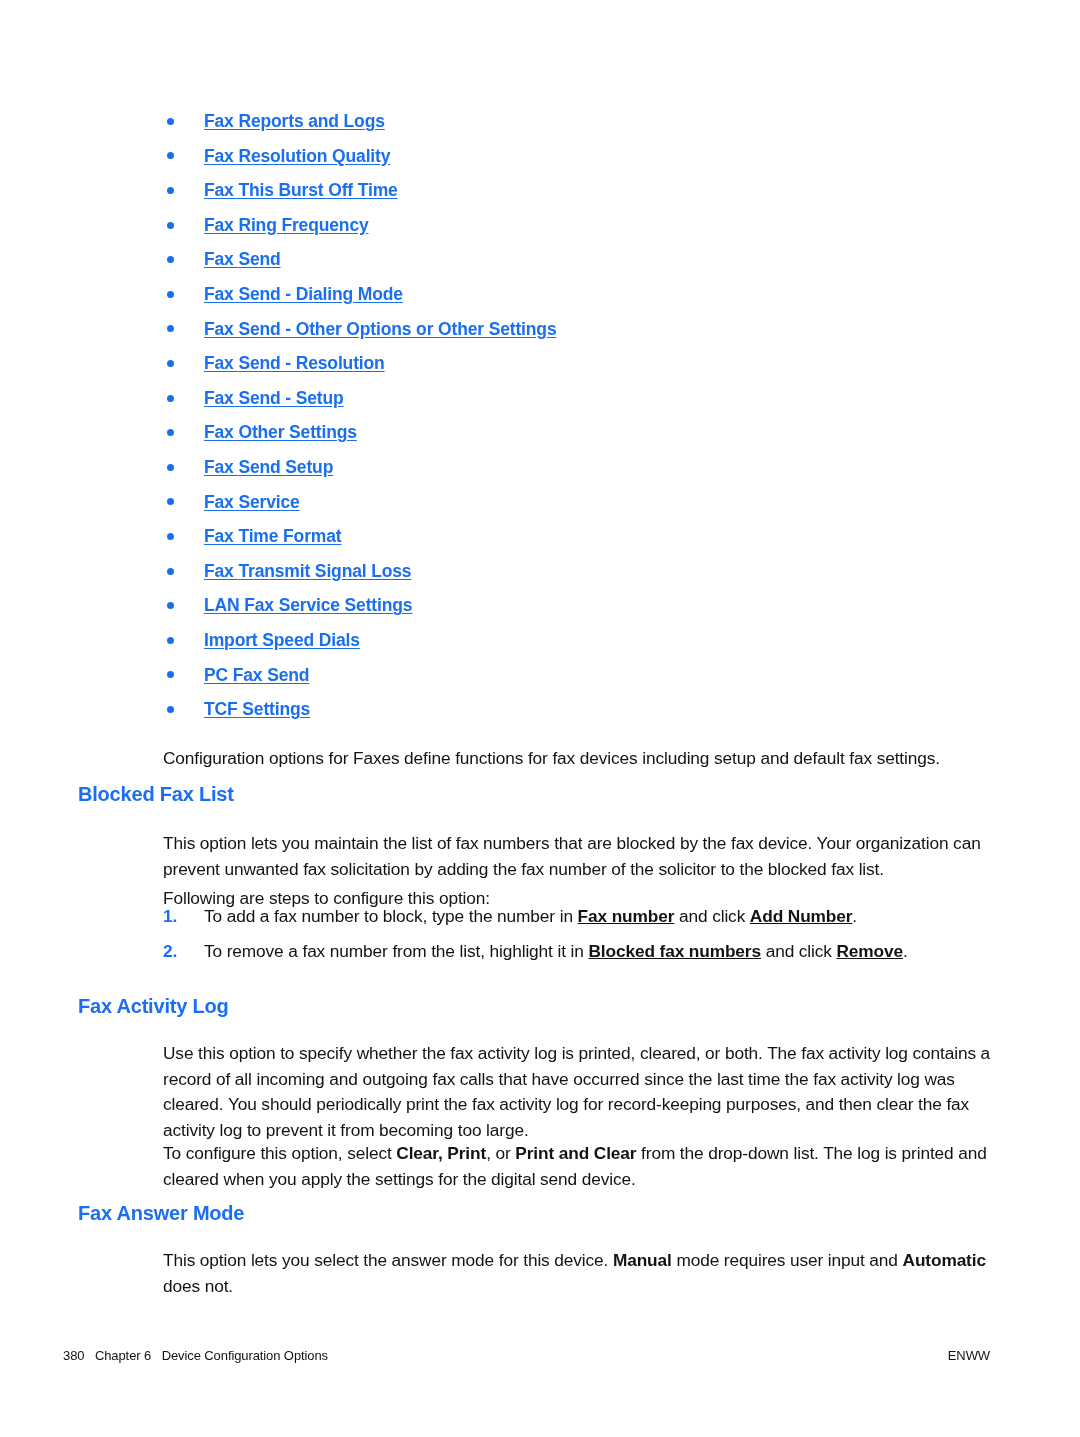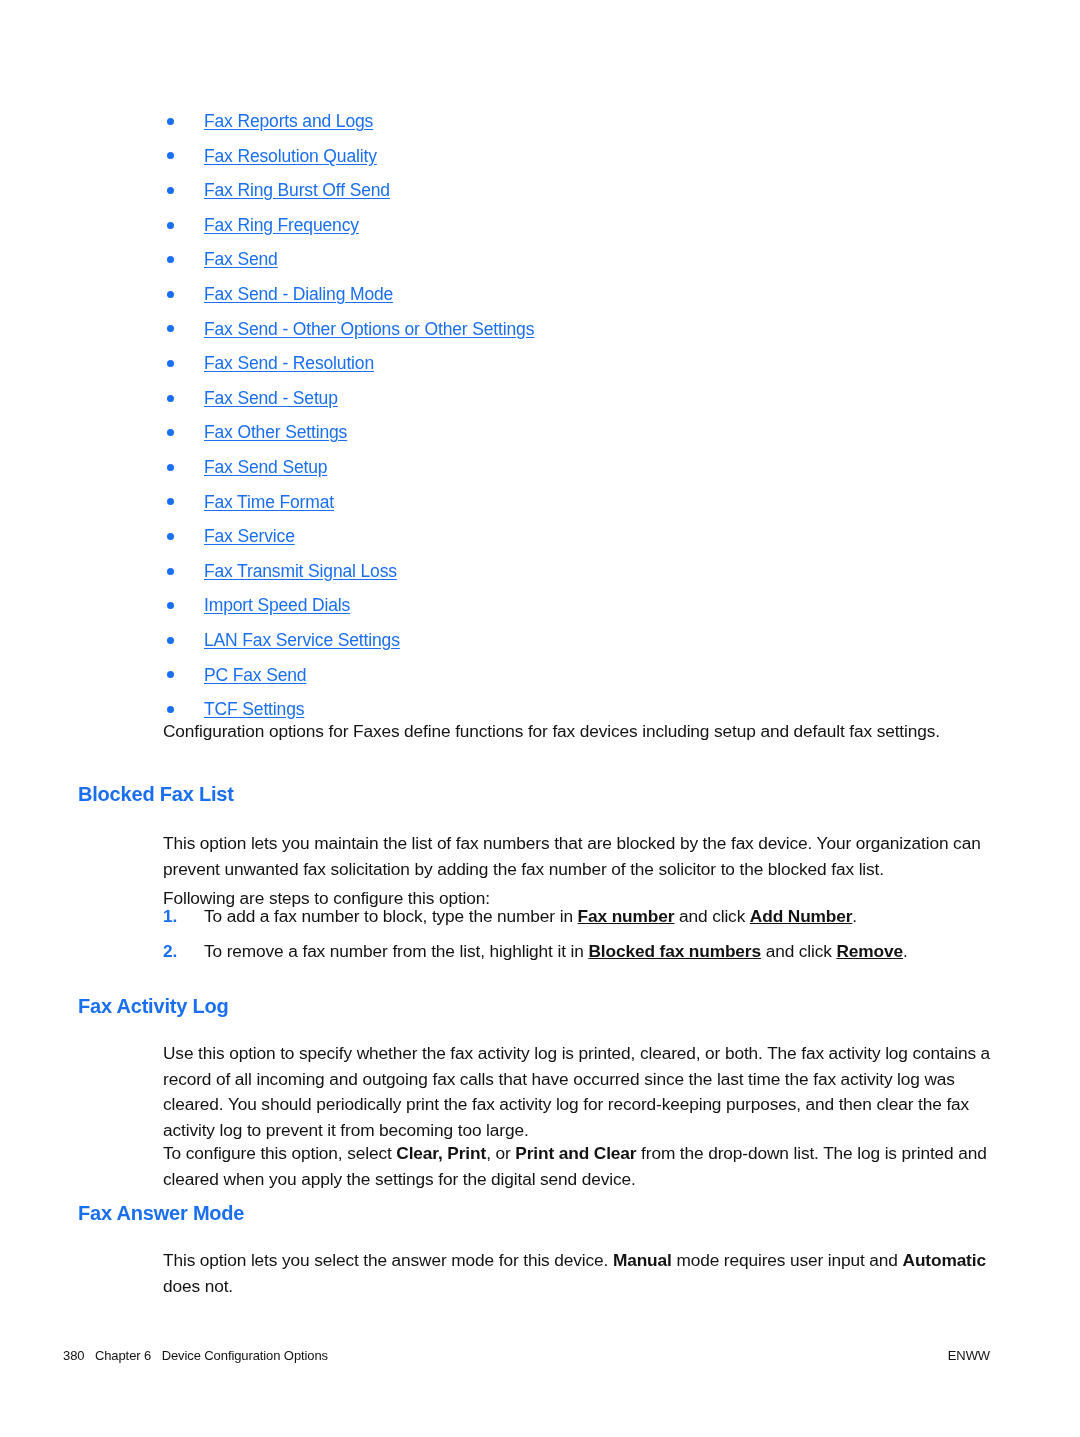--- a/index.html
+++ b/index.html
@@ -51,21 +51,21 @@
     border-radius: 50%;
     background: #1a6ff0;
     display: block;
   }
   .link-list a,
   .link-list .xref {
     color: #1a6ff0;
     text-decoration: underline;
     text-underline-offset: 2px;
     font-size: 17.5px;
-    font-weight: 400;
+    font-weight: 700;
     letter-spacing: -0.15px;
     cursor: pointer;
   }
 
   
   .para {
     position: absolute;
     left: 163px;
     width: 828px;
     font-size: 17.3px;
@@ -141,21 +141,21 @@
     <li>
       <span class="bullet"></span>
       <a class="xref">Fax Reports and Logs</a>
     </li>
     <li>
       <span class="bullet"></span>
       <a class="xref">Fax Resolution Quality</a>
     </li>
     <li>
       <span class="bullet"></span>
-      <a class="xref">Fax Ring Burst Off Send</a>
+      <a class="xref">Fax This Burst Off Time</a>
     </li>
     <li>
       <span class="bullet"></span>
       <a class="xref">Fax Ring Frequency</a>
     </li>
     <li>
       <span class="bullet"></span>
       <a class="xref">Fax Send</a>
     </li>
     <li>
@@ -177,49 +177,49 @@
     <li>
       <span class="bullet"></span>
       <a class="xref">Fax Other Settings</a>
     </li>
     <li>
       <span class="bullet"></span>
       <a class="xref">Fax Send Setup</a>
     </li>
     <li>
       <span class="bullet"></span>
+      <a class="xref">Fax Service</a>
+    </li>
+    <li>
+      <span class="bullet"></span>
       <a class="xref">Fax Time Format</a>
     </li>
     <li>
       <span class="bullet"></span>
-      <a class="xref">Fax Service</a>
-    </li>
-    <li>
-      <span class="bullet"></span>
       <a class="xref">Fax Transmit Signal Loss</a>
     </li>
     <li>
       <span class="bullet"></span>
+      <a class="xref">LAN Fax Service Settings</a>
+    </li>
+    <li>
+      <span class="bullet"></span>
       <a class="xref">Import Speed Dials</a>
     </li>
     <li>
       <span class="bullet"></span>
-      <a class="xref">LAN Fax Service Settings</a>
-    </li>
-    <li>
-      <span class="bullet"></span>
       <a class="xref">PC Fax Send</a>
     </li>
     <li>
       <span class="bullet"></span>
       <a class="xref">TCF Settings</a>
     </li>
   </ul>
 
-  <p class="para" style="top:702px;">Configuration options for Faxes define functions for fax devices including setup and default fax settings.</p>
+  <p class="para" style="top:729px;">Configuration options for Faxes define functions for fax devices including setup and default fax settings.</p>
 
   <h1 class="h1" style="top:770px;">Blocked Fax List</h1>
 
   <p class="para" style="top:814px;">This option lets you maintain the list of fax numbers that are blocked by the fax device. Your organization can prevent unwanted fax solicitation by adding the fax number of the solicitor to the blocked fax list.</p>
 
   <p class="para" style="top:870px;margin-top:16px;">Following are steps to configure this option:</p>
 
   <div class="step" style="top:904px;">
     <span class="num">1.</span>
     <span class="steptext"><span>To add a fax number to block, type the number in </span><b>Fax number</b><span> and click </span><b>Add Number</b><span>.</span></span>

